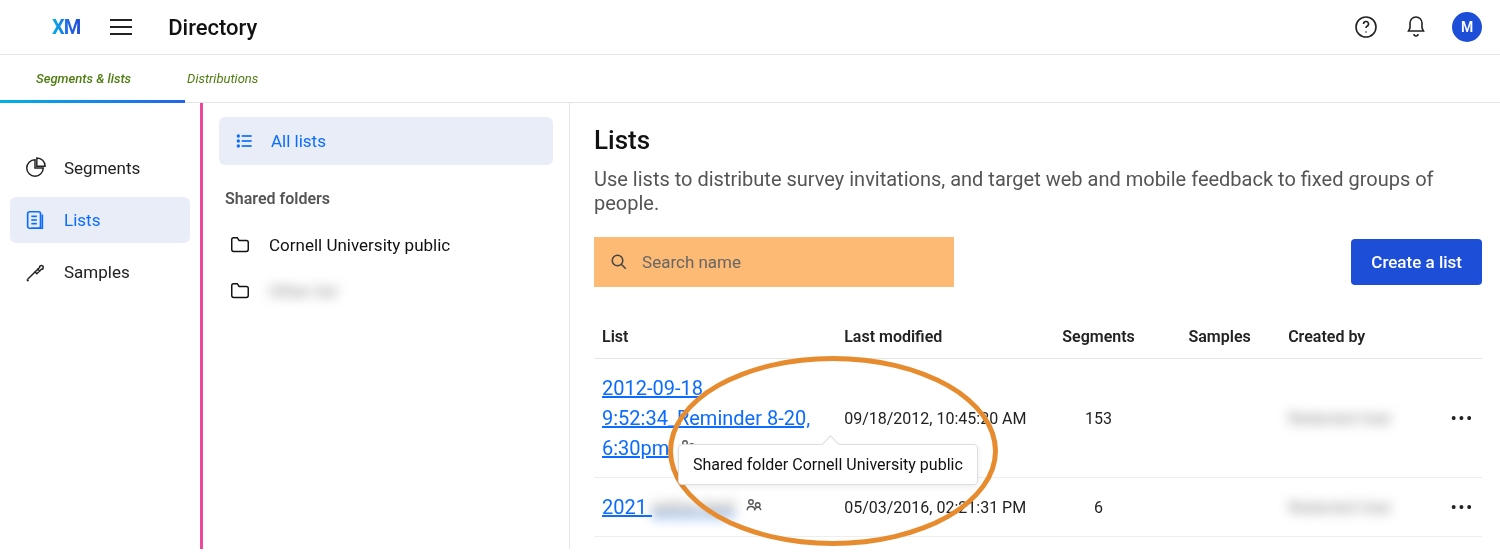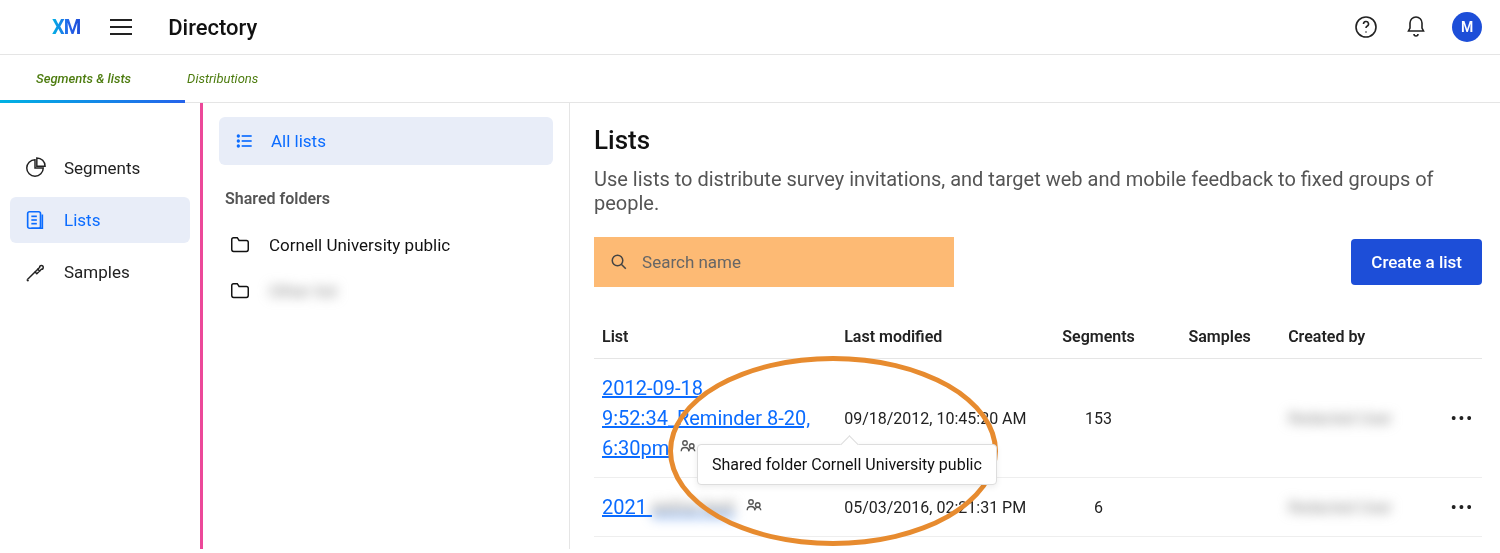--- a/index.html
+++ b/index.html
@@ -218,17 +218,17 @@
           <td class="center">6</td>
           <td class="center"></td>
           <td><span class="blur-cell">Redacted User</span></td>
           <td class="right"><span class="dots">•••</span></td>
         </tr>
       </tbody>
     </table>
   </div>
 </div>
 
-<div class="tooltip" style="left:697px; top:444px;">
+<div class="tooltip" style="left:678px; top:444px;">
   <span>Shared folder Cornell University public</span>
 </div>
 
 <div class="anno" style="left:668px; top:356px; width:330px; height:190px;"></div>
 
 </body></html>

